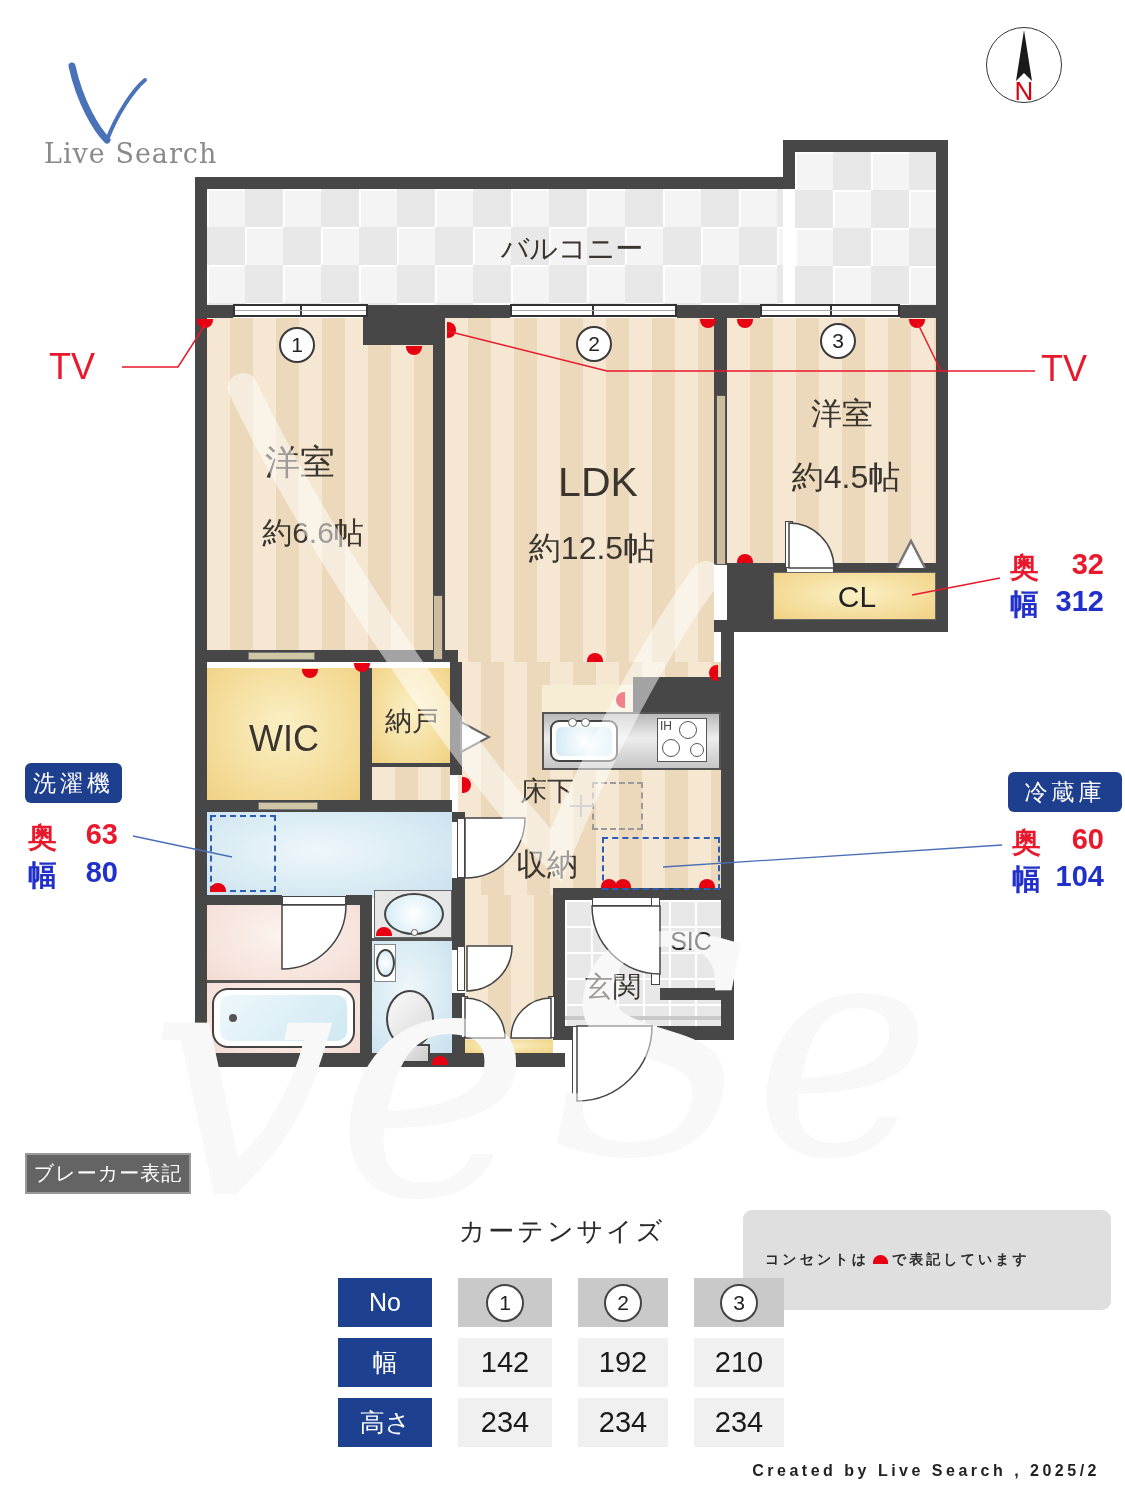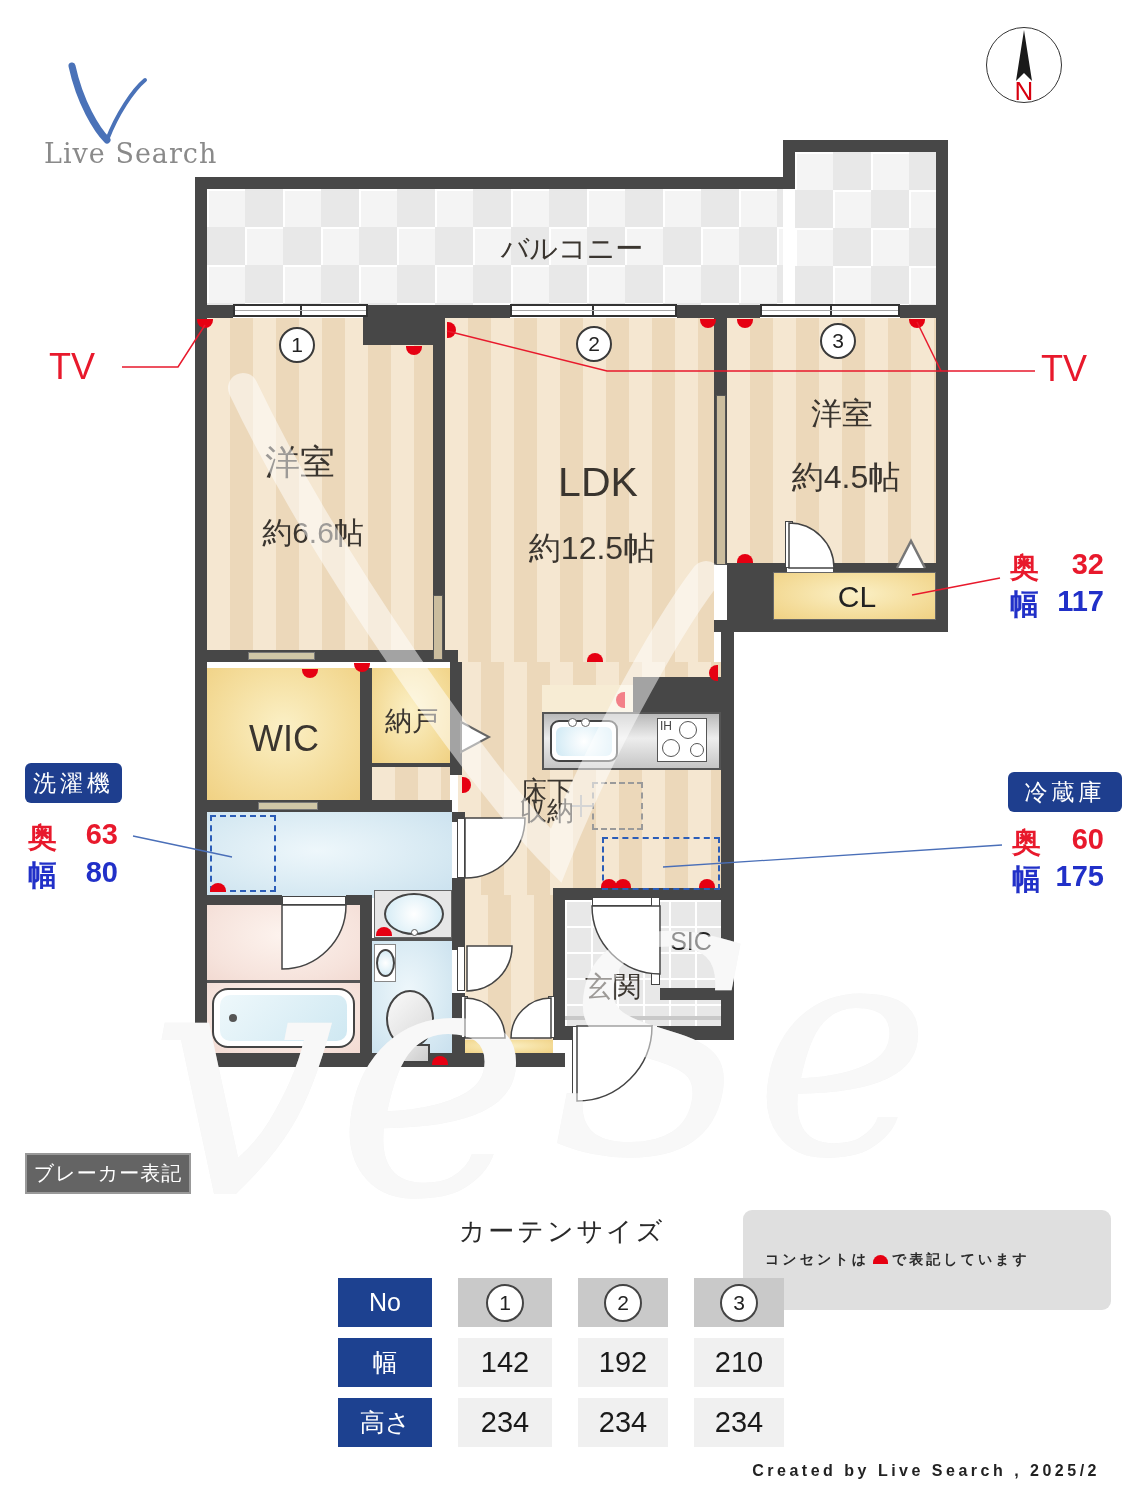--- a/index.html
+++ b/index.html
@@ -250,60 +250,60 @@
   <div class="ctr roomname z30" style="left:300px;top:462px;">洋室</div>
   <div class="ctr roomsize z30" style="left:313px;top:533px;">約6.6帖</div>
   <div class="ctr z30" style="left:598px;top:482px;font-size:41px;">LDK</div>
   <div class="ctr z30" style="left:592px;top:549px;font-size:32px;">約12.5帖</div>
   <div class="ctr z30" style="left:842px;top:414px;font-size:31px;">洋室</div>
   <div class="ctr z30" style="left:846px;top:478px;font-size:32px;">約4.5帖</div>
   <div class="ctr z30" style="left:284px;top:739px;font-size:36px;">WIC</div>
   <div class="ctr z30" style="left:412px;top:721px;font-size:27px;">納戸</div>
   <div class="ctr z30" style="left:857px;top:597px;font-size:30px;color:#222;">CL</div>
   <div class="ctr z30" style="left:547px;top:791px;font-size:27px;">床下</div>
-  <div class="ctr z30" style="left:547px;top:811px;font-size:27px;">収納</div>
+  <div class="ctr z30" style="left:547px;top:865px;font-size:31px;">収納</div>
   <div class="ctr z30" style="left:613px;top:987px;font-size:28px;">玄関</div>
   <div class="ctr z30" style="left:691px;top:941px;font-size:25px;color:#222;">SIC</div>
 
   <svg class="abs" width="1125" height="1500" viewBox="0 0 1125 1500" style="z-index:40;pointer-events:none;">
     <path d="M 243 388 C 330 570 490 790 556 856 C 592 766 660 636 706 576" fill="none" stroke="rgba(255,255,255,0.5)" stroke-width="30" stroke-linecap="round"></path>
   </svg>
   <div class="wm-over" style="left:340px;top:1080px;font-size:330px;">ve</div>
   <div class="wm-over" style="left:740px;top:1050px;font-size:300px;">Se</div>
 
   <div class="tv z60" style="left:72px;top:367px;">TV</div>
   <div class="tv z60" style="left:1064px;top:369px;">TV</div>
 
   <div class="dimrow z60" style="left:1010px;top:548px;">
     <span class="red">奥</span>
     <span class="red">32</span>
   </div>
   <div class="dimrow z60" style="left:1010px;top:585px;">
     <span class="bluetxt">幅</span>
-    <span class="bluetxt">117</span>
+    <span class="bluetxt">312</span>
   </div>
 
   <div class="navybox z60" style="left:25px;top:763px;width:97px;height:40px;">洗濯機</div>
   <div class="dimrow z60" style="left:28px;top:818px;width:90px;">
     <span class="red">奥</span>
     <span class="red">63</span>
   </div>
   <div class="dimrow z60" style="left:28px;top:856px;width:90px;">
     <span class="bluetxt">幅</span>
     <span class="bluetxt">80</span>
   </div>
 
   <div class="navybox z60" style="left:1008px;top:772px;width:114px;height:40px;">冷蔵庫</div>
   <div class="dimrow z60" style="left:1012px;top:823px;width:92px;">
     <span class="red">奥</span>
     <span class="red">60</span>
   </div>
   <div class="dimrow z60" style="left:1012px;top:860px;width:92px;">
     <span class="bluetxt">幅</span>
-    <span class="bluetxt">175</span>
+    <span class="bluetxt">104</span>
   </div>
 
   <div class="abs z60" style="left:25px;top:1153px;width:166px;border:2px solid #999;box-sizing:border-box;background:#fff;">
     <div style="background:#646464;color:#fff;font-size:20px;letter-spacing:1px;height:37px;display:flex;align-items:center;justify-content:center;">ブレーカー表記</div>
   </div>
 
   <div class="abs z60" style="left:743px;top:1163px;width:368px;height:100px;background:#dfdfdf;border-radius:9px;display:flex;flex-direction:column;justify-content:center;padding-left:22px;box-sizing:border-box;font-size:14px;letter-spacing:3px;color:#2a2a2a;font-weight:600;margin-top:47px;">
     <div><span>コンセントは</span><span class="notedome"></span><span>で表記しています</span></div>
   </div>
 

